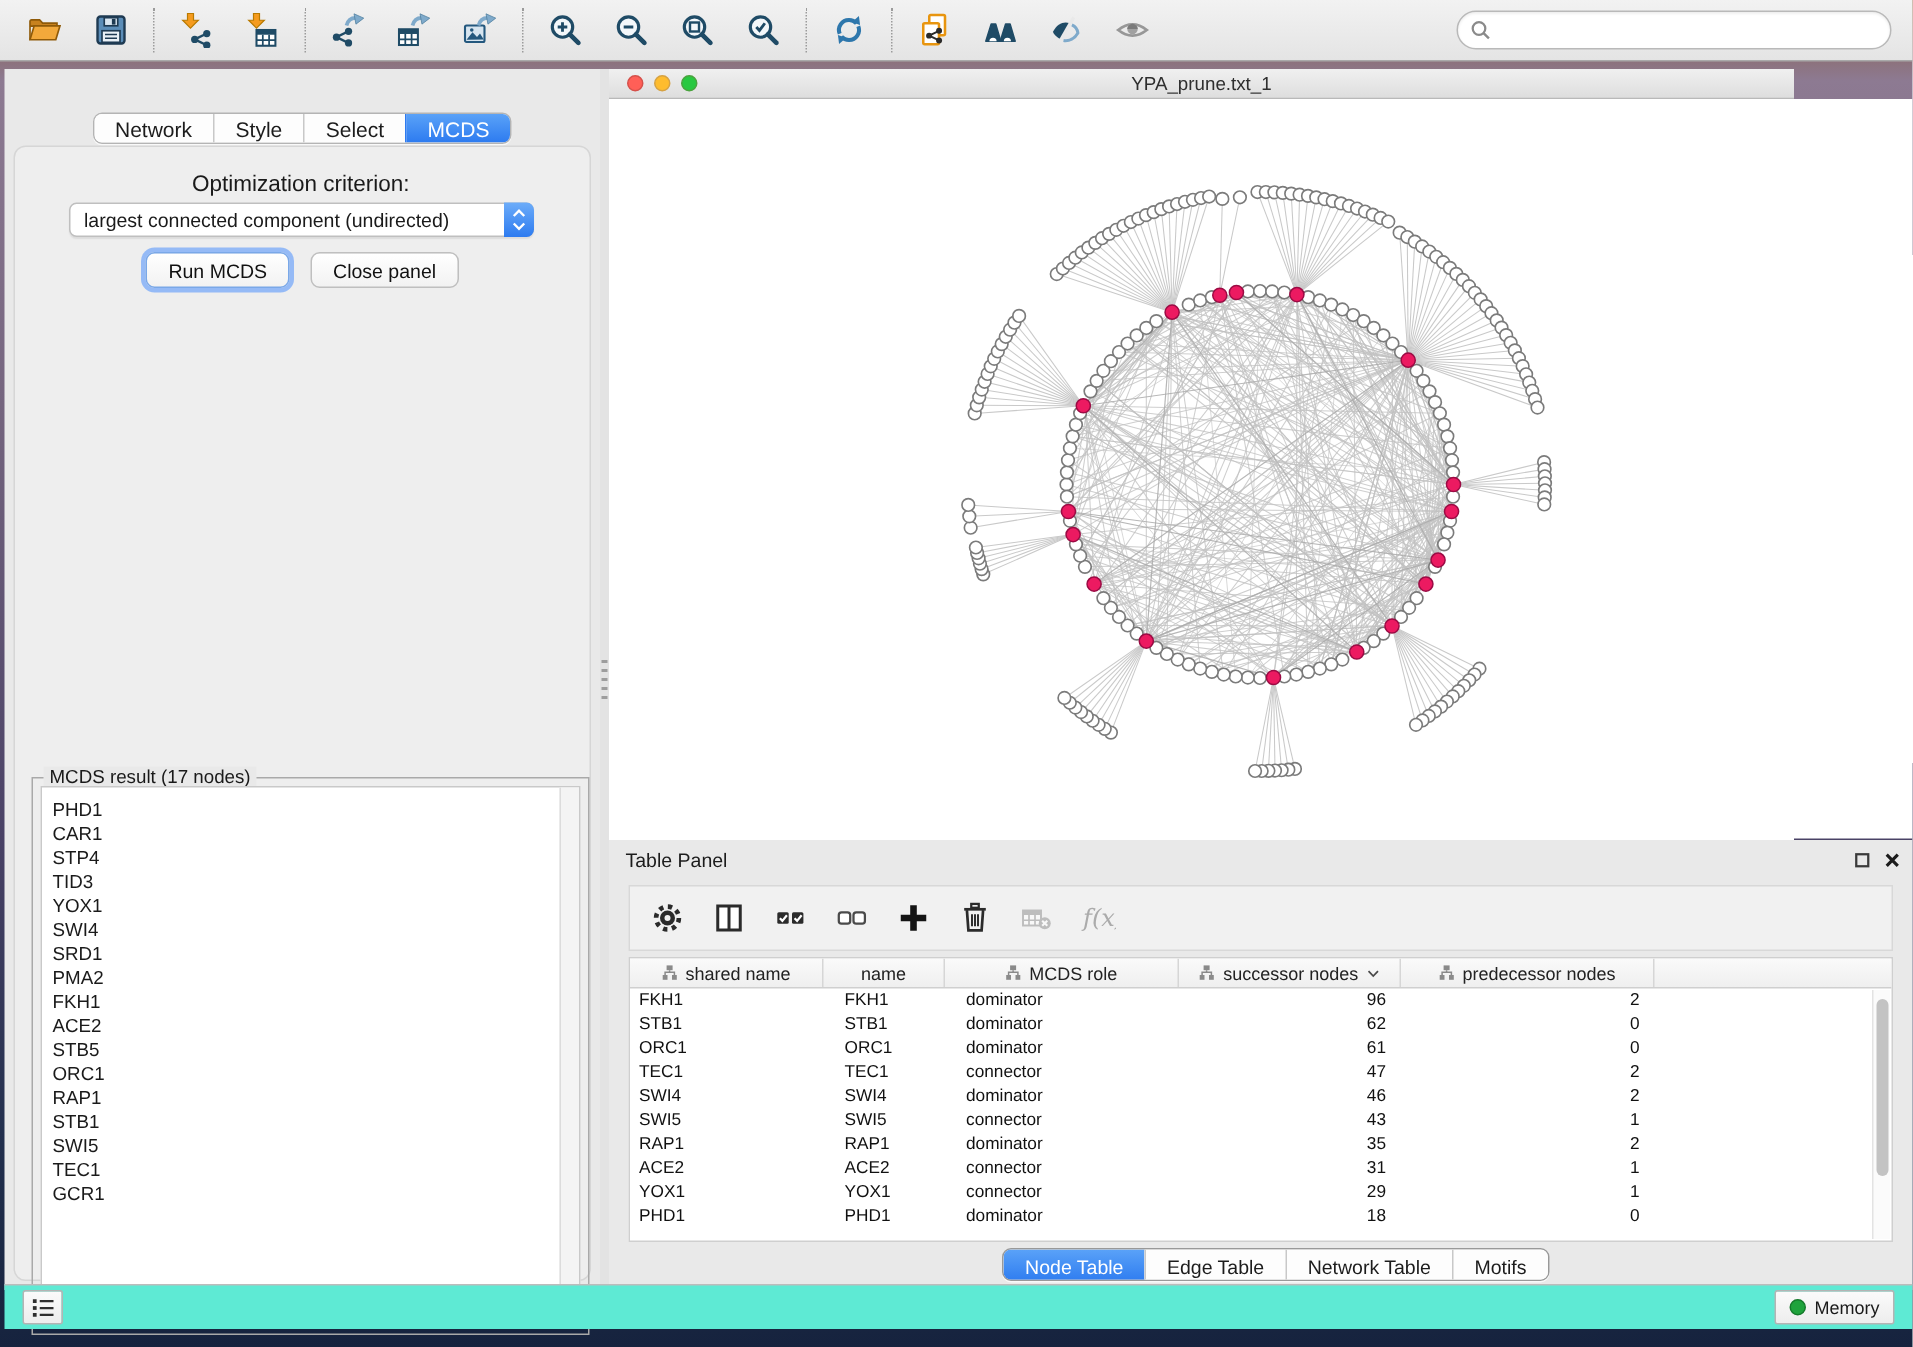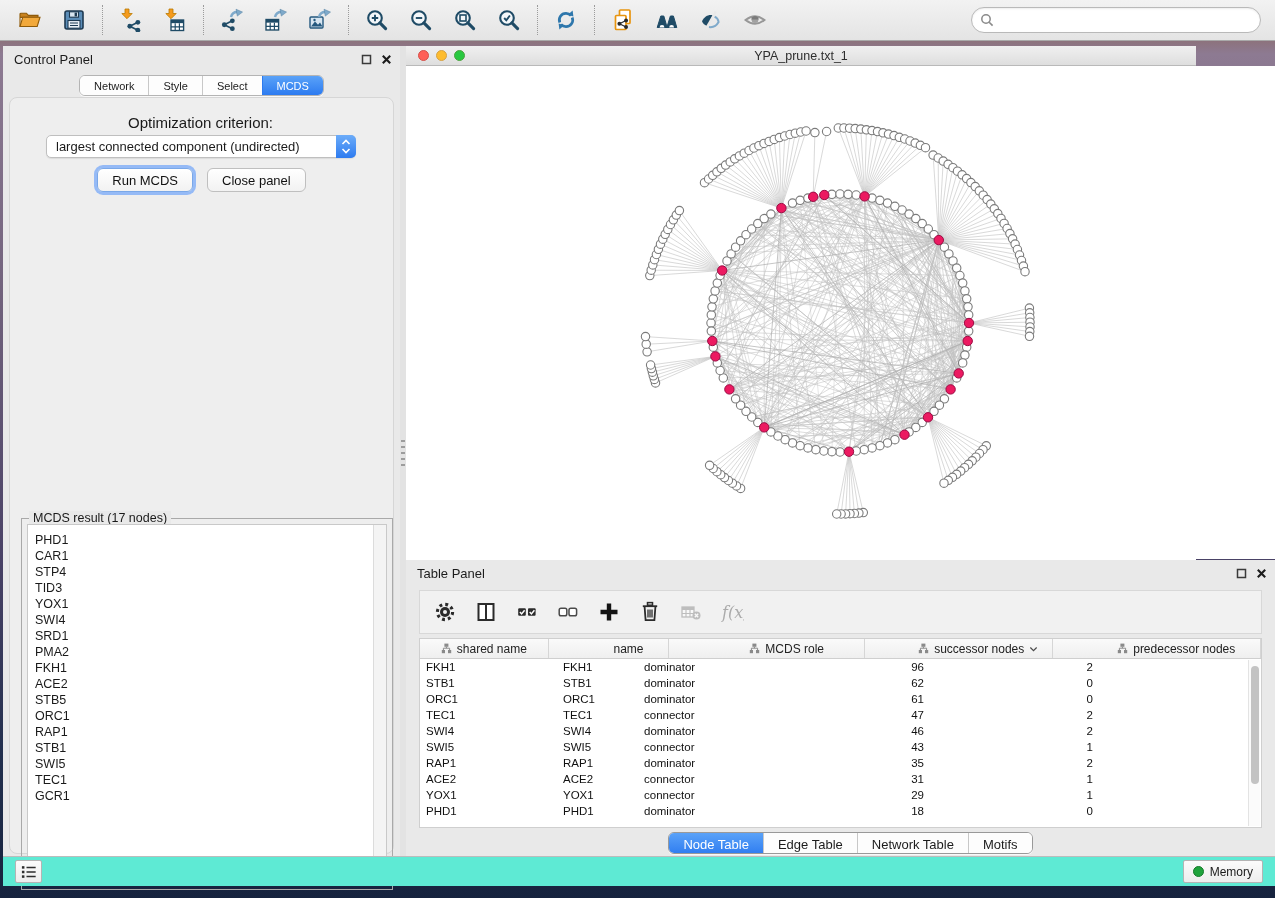--- a/index.html
+++ b/index.html
@@ -27,21 +27,21 @@
 
   
   .panel-titlebar { height:24px; display:flex; align-items:center; padding:2px 8px 0 11px; }
   .panel-title { font-size:13px; color:#1c1c1c; }
   .panel-ctrls { margin-left:auto; display:flex; gap:9px; align-items:center; }
 
   
   #control-panel { position:absolute; left:3px; top:46px; width:397px; height:814px; background:#e9e9e9; }
   #cp-tabs { position:absolute; left:0; right:0; top:29px; display:flex; justify-content:center; }
   .seg-group { display:flex; border:1px solid #b4b4b4; border-radius:6px; overflow:hidden; background:#fff; height:21px; box-shadow:0 1px 0 rgba(255,255,255,.7);}
-  .seg { padding:0 14px; display:flex; align-items:center; font-size:11px; color:#1c1c1c; border-left:1px solid #c8c8c8; background:#fdfdfd; }
+  .seg { padding:0 14px; display:flex; align-items:center; font-size:14px; color:#1c1c1c; border-left:1px solid #c8c8c8; background:#fdfdfd; }
   .seg:first-child { border-left:none; }
   .seg.active { background:linear-gradient(#5aa2f8,#2d7bf0); color:#fff; border-left-color:#2d7bf0; }
   #cp-inner { position:absolute; left:6px; top:51px; width:385px; height:757px;
     background:#eeeeee; border:1px solid #d6d6d6; border-radius:8px; }
   #opt-label { position:absolute; top:16px; left:0; right:2px; text-align:center; font-size:15px; }
   #criterion-select { position:absolute; left:36px; top:37px; width:310px; height:23px; background:#fff;
     border:1px solid #bfbfbf; border-radius:5px; display:flex; align-items:center; font-size:13px;
     box-shadow:0 1px 1px rgba(0,0,0,.08); }
   #criterion-select .sel-text { flex:1; padding-left:9px; white-space:nowrap; overflow:hidden; }
   #criterion-select .sel-cap { width:20px; height:23px; margin:-1px -1px 0 0; border-radius:0 5px 5px 0;
@@ -72,21 +72,21 @@
   #nw-title { position:absolute; left:0; right:0; text-align:center; font-size:12.5px; color:#2e2e2e; }
   #network-canvas { width:869px; height:493px; background:#fff; }
 
   
   #table-panel { position:absolute; left:406px; top:560px; width:869px; height:300px; background:#e9e9e9; }
   #tp-toolbar { position:absolute; left:13px; top:30px; width:843px; height:44px; background:#f1f1f1;
     border:1px solid #d8d8d8; display:flex; align-items:center; gap:15px; padding-left:12px; }
   .tp-icon { width:26px; height:26px; display:flex; align-items:center; justify-content:center; }
   #tp-table { position:absolute; left:13px; top:78px; width:843px; height:190px; background:#fff;
     border:1px solid #cfcfcf; overflow:hidden; }
-  #tp-header { display:flex; height:20px; background:linear-gradient(#fafafa,#efefef); border-bottom:1px solid #cfcfcf;gap:40px; }
+  #tp-header { display:flex; height:20px; background:linear-gradient(#fafafa,#efefef); border-bottom:1px solid #cfcfcf; }
   .th { display:flex; align-items:center; justify-content:center; gap:5px; font-size:12px; color:#222;
     border-right:1px solid #d6d6d6; }
   .tr { display:flex; height:16px; align-items:center; }
   .td { font-size:11.5px; color:#111; white-space:nowrap; overflow:hidden; }
   .td.num { text-align:right; padding-right:10px; }
   #tp-scroll { position:absolute; right:1px; top:21px; bottom:1px; width:12px; background:#fbfbfb; border-left:1px solid #e3e3e3; }
   #tp-thumb { position:absolute; left:1.5px; top:6px; width:8px; height:118px; border-radius:4px; background:#c3c3c3; }
   #tp-tabs { position:absolute; left:0; right:0; top:272px; display:flex; justify-content:center; }
   #tp-tabs .seg { font-size:13px; height:22px; }
   #tp-tabs .seg-group { height:22px; border-color:#999;margin-left:20px; }
@@ -300,35 +300,20 @@
         <svg width="14" height="14" viewBox="0 0 14 14">
           <circle cx="6" cy="6" r="4.2" fill="none" stroke="#8a8a8a" stroke-width="1.5"></circle>
           <line x1="9.2" y1="9.2" x2="12.6" y2="12.6" stroke="#8a8a8a" stroke-width="1.6"></line>
         </svg>
       </span>
       <input value="" placeholder="" style="">
     </div>
   </div>
 
 <div id="control-panel">
-  <div class="panel-titlebar">
-    <span class="panel-title">Control Panel</span>
-    <span class="panel-ctrls">
-      <span class="icon">
-          <svg width="11" height="11" viewBox="0 0 11 11">
-            <rect x="1.5" y="1.5" width="8" height="8" fill="none" stroke="#3a3a3a" stroke-width="1.5"></rect>
-          </svg>
-        </span>
-      <span class="icon">
-          <svg width="11" height="11" viewBox="0 0 11 11">
-            <path d="M1.8 1.8 L9.2 9.2 M9.2 1.8 L1.8 9.2" stroke="#1c1c1c" stroke-width="2.1"></path>
-          </svg>
-        </span>
-    </span>
-  </div>
   <div id="cp-tabs">
       <div class="seg-group">
         <span class="seg">Network</span>
         <span class="seg">Style</span>
         <span class="seg">Select</span>
         <span class="seg active">MCDS</span>
       </div>
     </div>
   <div id="cp-inner">
     <div id="opt-label">Optimization criterion:</div>

